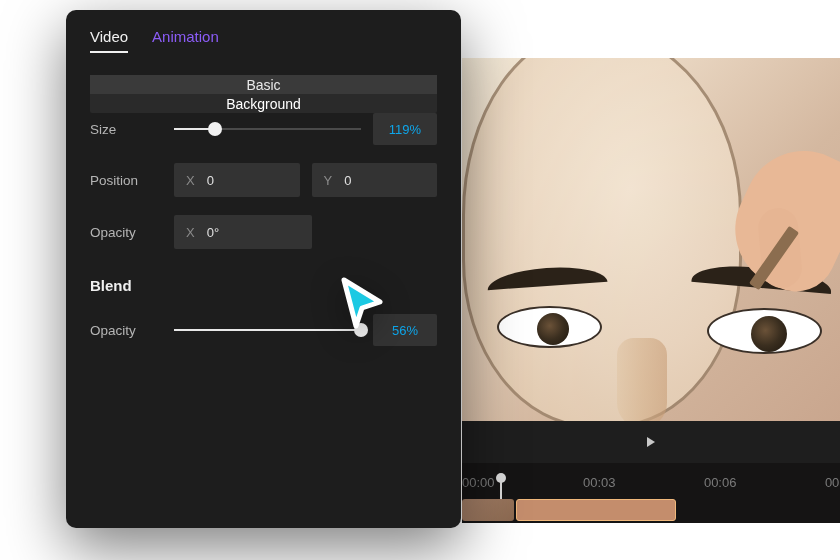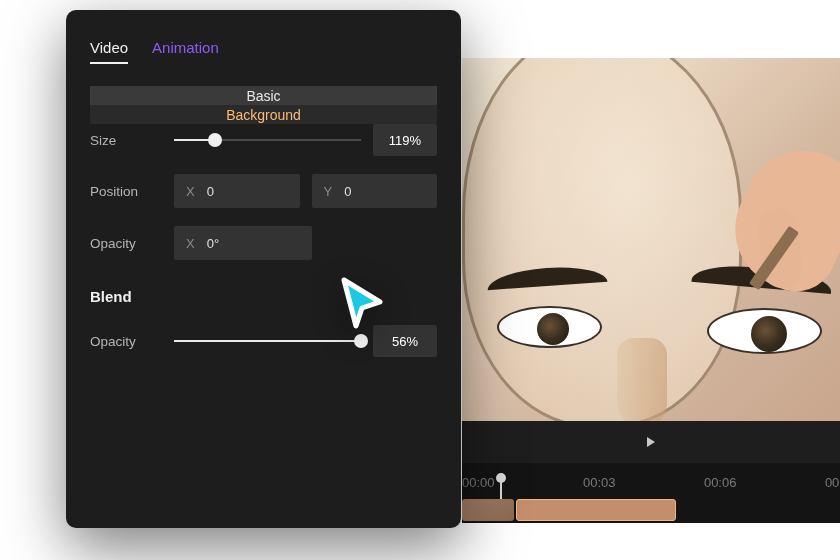--- a/index.html
+++ b/index.html
@@ -219,21 +219,21 @@
     }
     .panel {
       position: absolute;
       top: 10px;
       left: 66px;
       width: 395px;
       height: 518px;
       background: #1d1d1d;
       border-radius: 10px;
       box-shadow: 0 20px 60px rgba(0,0,0,0.5);
-      padding: 29px 24px;
+      padding: 18px 24px;
       color: #ddd;
     }
     .tabs-top {
       display: flex;
       gap: 24px;
       font-size: 15px;
     }
     .tab-top {
       color: #8b5cf6;
       padding-bottom: 6px;
@@ -250,21 +250,21 @@
       border-radius: 2px;
       height: 38px;
       flex-direction: column;
     }
     .seg {
       flex: 1;
       display: flex;
       align-items: center;
       justify-content: center;
       font-size: 14px;
-      color: #fdba74;
+      color: #ffffff;
       cursor: pointer;
     }
     .seg.active {
       background: #3a3a3a;
       color: #e8e8e8;
     }
     .section-title {
       font-size: 15px;
       font-weight: 600;
       color: #efefef;
@@ -307,21 +307,21 @@
       margin-left: -7px;
     }
     .value-box {
       width: 64px;
       height: 32px;
       background: #333;
       display: flex;
       align-items: center;
       justify-content: center;
       font-size: 13px;
-      color: #ffffff;
+      color: #0ea5e9;
       border-radius: 2px;
     }
     .axis-input {
       display: flex;
       align-items: center;
       background: #333;
       height: 34px;
       border-radius: 2px;
       padding: 0 12px;
       gap: 12px;

